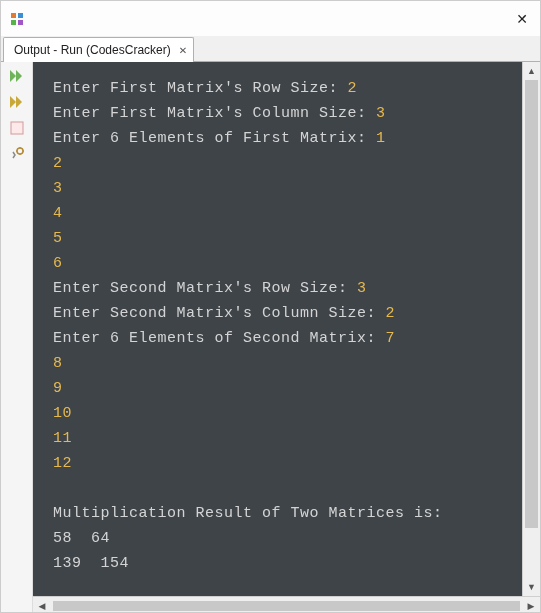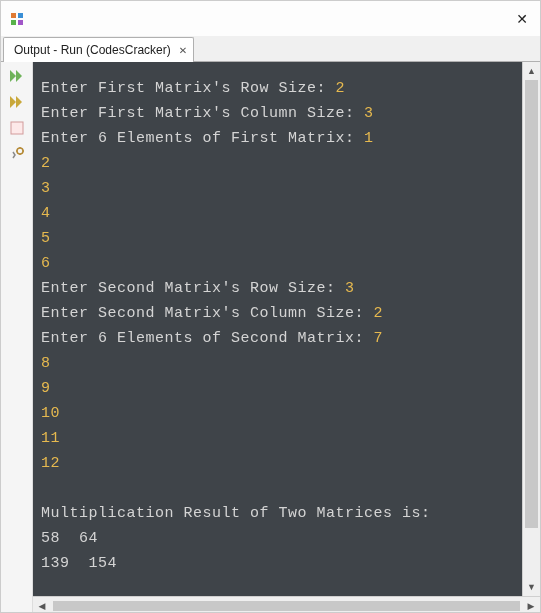--- a/index.html
+++ b/index.html
@@ -8,21 +8,21 @@
 .app-logo { width: 16px; height: 16px; display: flex; align-items: center; justify-content: center; }
 .close-x { font-size: 14px; font-weight: normal; cursor: pointer; color: #222; }
 .tab-strip { height: 26px; background: #f0f0f0; border-bottom: 1px solid #b0b0b0; display: flex; padding-left: 2px; }
 .tab { background: #fff; border: 1px solid #b0b0b0; border-bottom: none; padding: 4px 6px 4px 10px; font-size: 12px; color: #222; display: flex; align-items: center; gap: 8px; border-radius: 2px 2px 0 0; position: relative; top: 1px; }
 .tab-close { font-size: 10px; color: #555; cursor: pointer; }
 .main { display: flex; height: calc(613px - 35px - 26px); }
 .gutter { width: 32px; background: #f5f5f5; border-right: 1px solid #ddd; display: flex; flex-direction: column; align-items: center; padding-top: 4px; gap: 6px; }
 .gutter-btn { width: 20px; height: 20px; display: flex; align-items: center; justify-content: center; cursor: pointer; }
 .console-wrap { flex: 1; display: flex; flex-direction: column; background: #3f4449; position: relative; }
 .console-body { flex: 1; display: flex; overflow: hidden; }
-.console { flex: 1; padding: 14px 0 14px 8px; font-family: "Courier New", monospace; font-size: 15px; line-height: 25px; color: #d4d4d4; white-space: pre; letter-spacing: 0.5px; }
+.console { flex: 1; padding: 14px 0 14px 20px; font-family: "Courier New", monospace; font-size: 15px; line-height: 25px; color: #d4d4d4; white-space: pre; letter-spacing: 0.5px; }
 .console .inp { color: #e6b94f; }
 .vscroll { width: 18px; background: #efefef; border-left: 1px solid #cfcfcf; position: relative; }
 .vscroll-up, .vscroll-down { width: 100%; height: 18px; background: #efefef; position: absolute; display: flex; align-items: center; justify-content: center; color: #555; font-size: 9px; }
 .vscroll-up { top: 0; }
 .vscroll-down { bottom: 0; }
 .vscroll-thumb { position: absolute; top: 18px; bottom: 68px; left: 2px; right: 2px; background: #c8c8c8; }
 .hscroll { height: 18px; background: #efefef; border-top: 1px solid #cfcfcf; display: flex; align-items: center; }
 .hscroll-left, .hscroll-right { width: 18px; height: 100%; display: flex; align-items: center; justify-content: center; color: #555; font-size: 9px; }
 .hscroll-thumb { flex: 1; height: 10px; margin: 0 2px; background: #c8c8c8; }
 </style>

